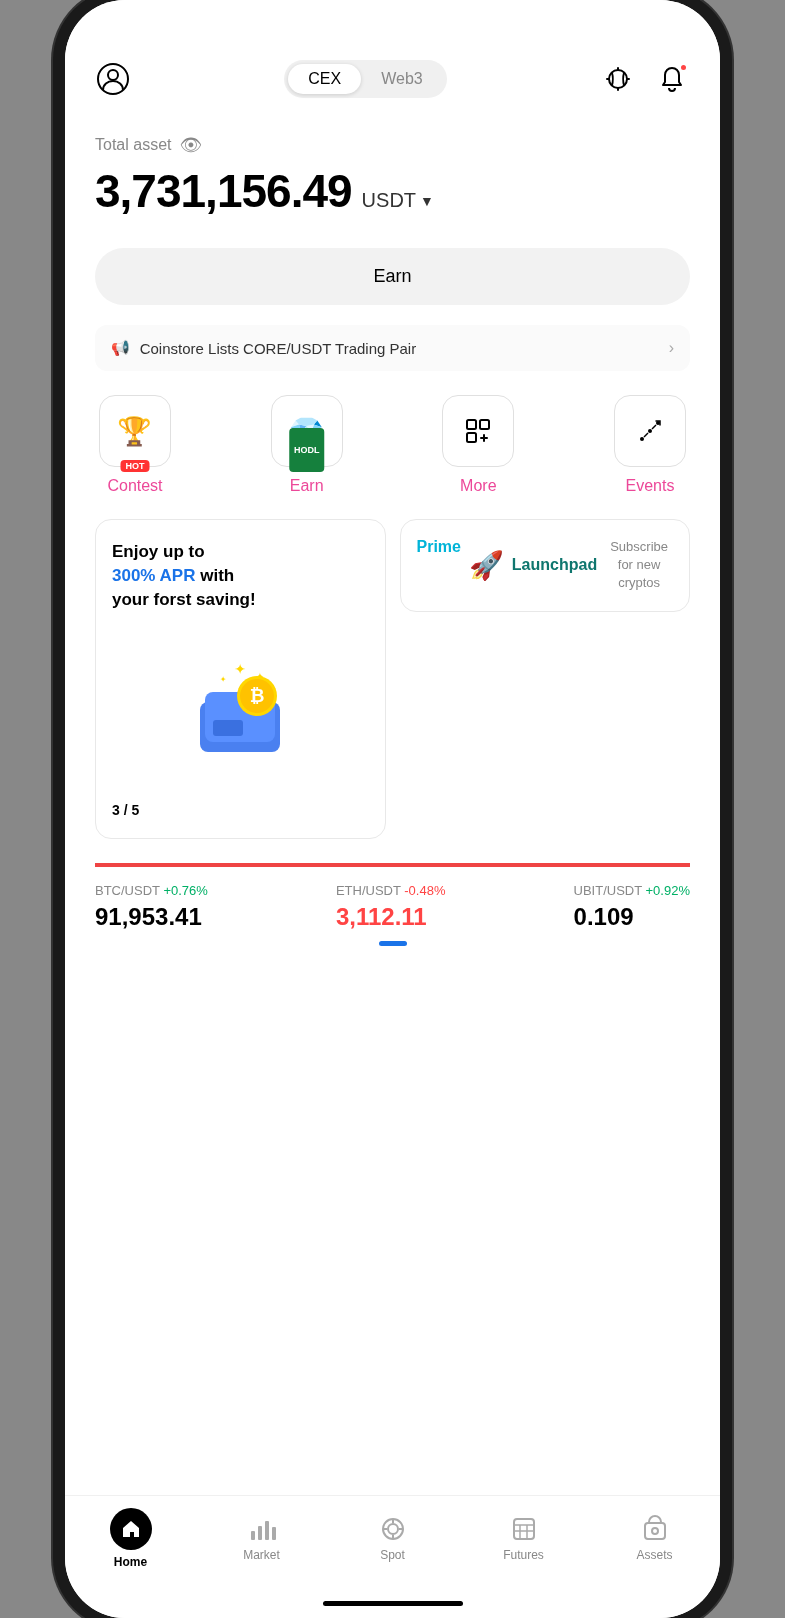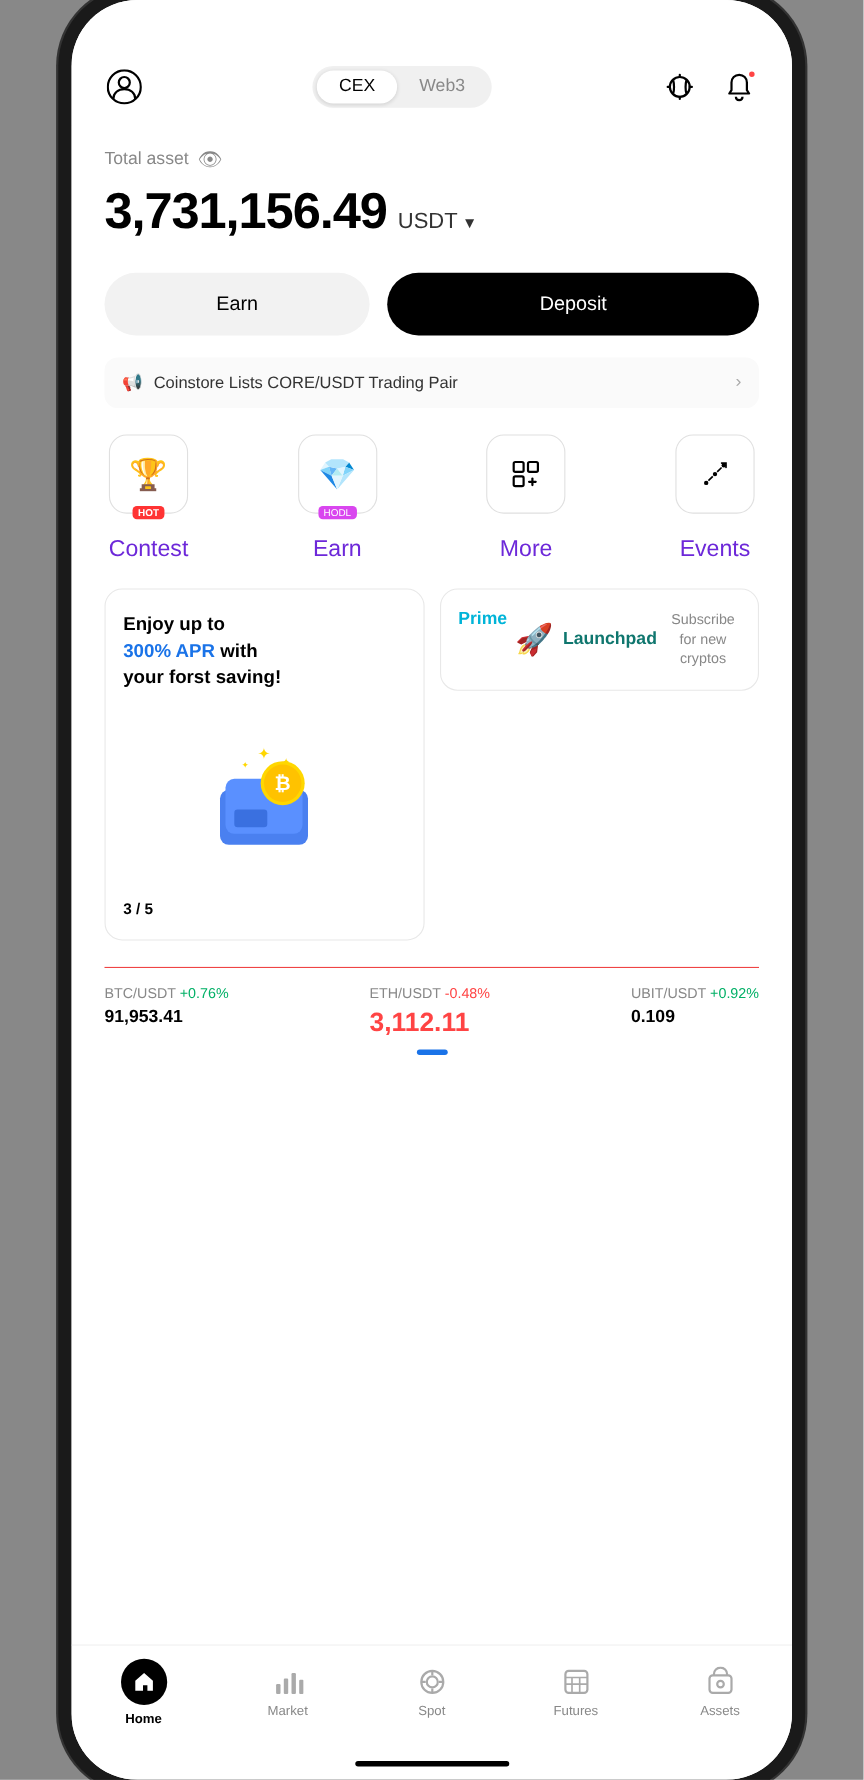--- a/index.html
+++ b/index.html
@@ -199,31 +199,30 @@
       font-size: 9px;
       font-weight: 700;
       padding: 1px 5px;
       border-radius: 4px;
     }
     .hodl-badge {
       position: absolute;
       bottom: -6px;
       left: 50%;
       transform: translateX(-50%);
-      background: #d946ef;
+      background: #15803d;
       color: #fff;
       font-size: 9px;
-      font-weight: 400;
-      padding: 1px 5px;
+      font-weight: 700;
+      padding: 17px 5px;
       border-radius: 4px;
     }
     .quick-action-label {
-      font-size: 21px;
-      color: #6d28d9;
-      margin-top: 10px;
+      font-size: 16px;
+      color: #ec4899;
     }
     .cards-grid {
       display: grid;
       grid-template-columns: 1fr 1fr;
       gap: 14px;
       margin-bottom: 24px;
     }
     .card-left {
       border: 1.5px solid #e8e8e8;
       border-radius: 16px;
@@ -308,21 +307,21 @@
       font-weight: 700;
       color: #000;
     }
     .live-desc {
       font-size: 13px;
       color: #888;
       line-height: 1.4;
     }
     .ticker-section {
       padding: 14px 0 10px;
-      border-top: 1px solid #ef4444;
+      border-top: 4px solid #ef4444;
     }
     .ticker-row {
       display: flex;
       justify-content: space-between;
       align-items: flex-start;
     }
     .ticker-item {
       display: flex;
       flex-direction: column;
       gap: 4px;
@@ -333,21 +332,21 @@
     }
     .ticker-change-pos {
       color: #00b066;
       font-size: 13px;
     }
     .ticker-change-neg {
       color: #ff4444;
       font-size: 13px;
     }
     .ticker-price {
-      font-size: 16px;
+      font-size: 24px;
       font-weight: 600;
       color: #000;
     }
     .ticker-price-neg {
       font-size: 24px;
       font-weight: 600;
       color: #ff4444;
     }
     .scroll-indicator {
       display: flex;
@@ -453,21 +452,20 @@
         <span class="amount-number">3,731,156.49</span>
         <span class="amount-currency">
           <span>USDT</span>
           <span style="font-size:14px; cursor:pointer;">▼</span>
         </span>
       </div>
     </div>
 
     <div class="action-buttons">
       <button class="btn-earn">Earn</button>
-      <button class="btn-deposit">Deposit</button>
     </div>
 
     <div class="announcement-bar">
       <div class="announcement-text">
         <span>📢</span>
         <span>Coinstore Lists CORE/USDT Trading Pair</span>
       </div>
       <span class="chevron-right">›</span>
     </div>
 

